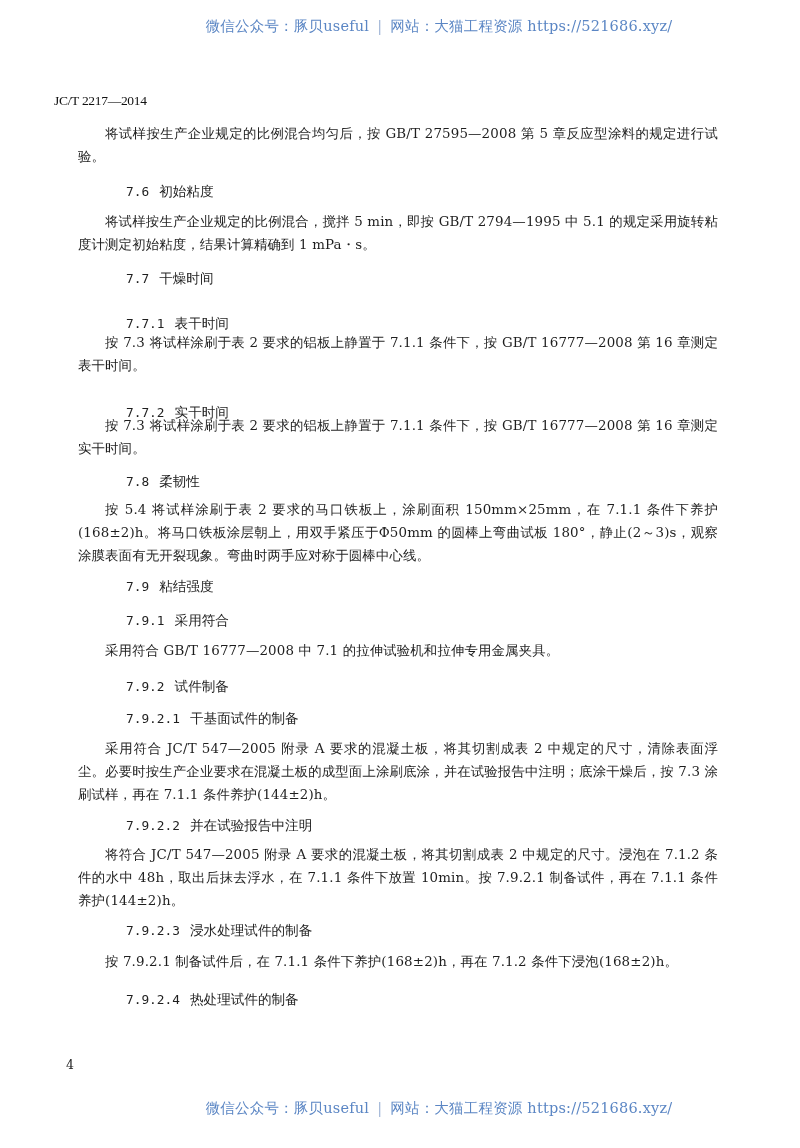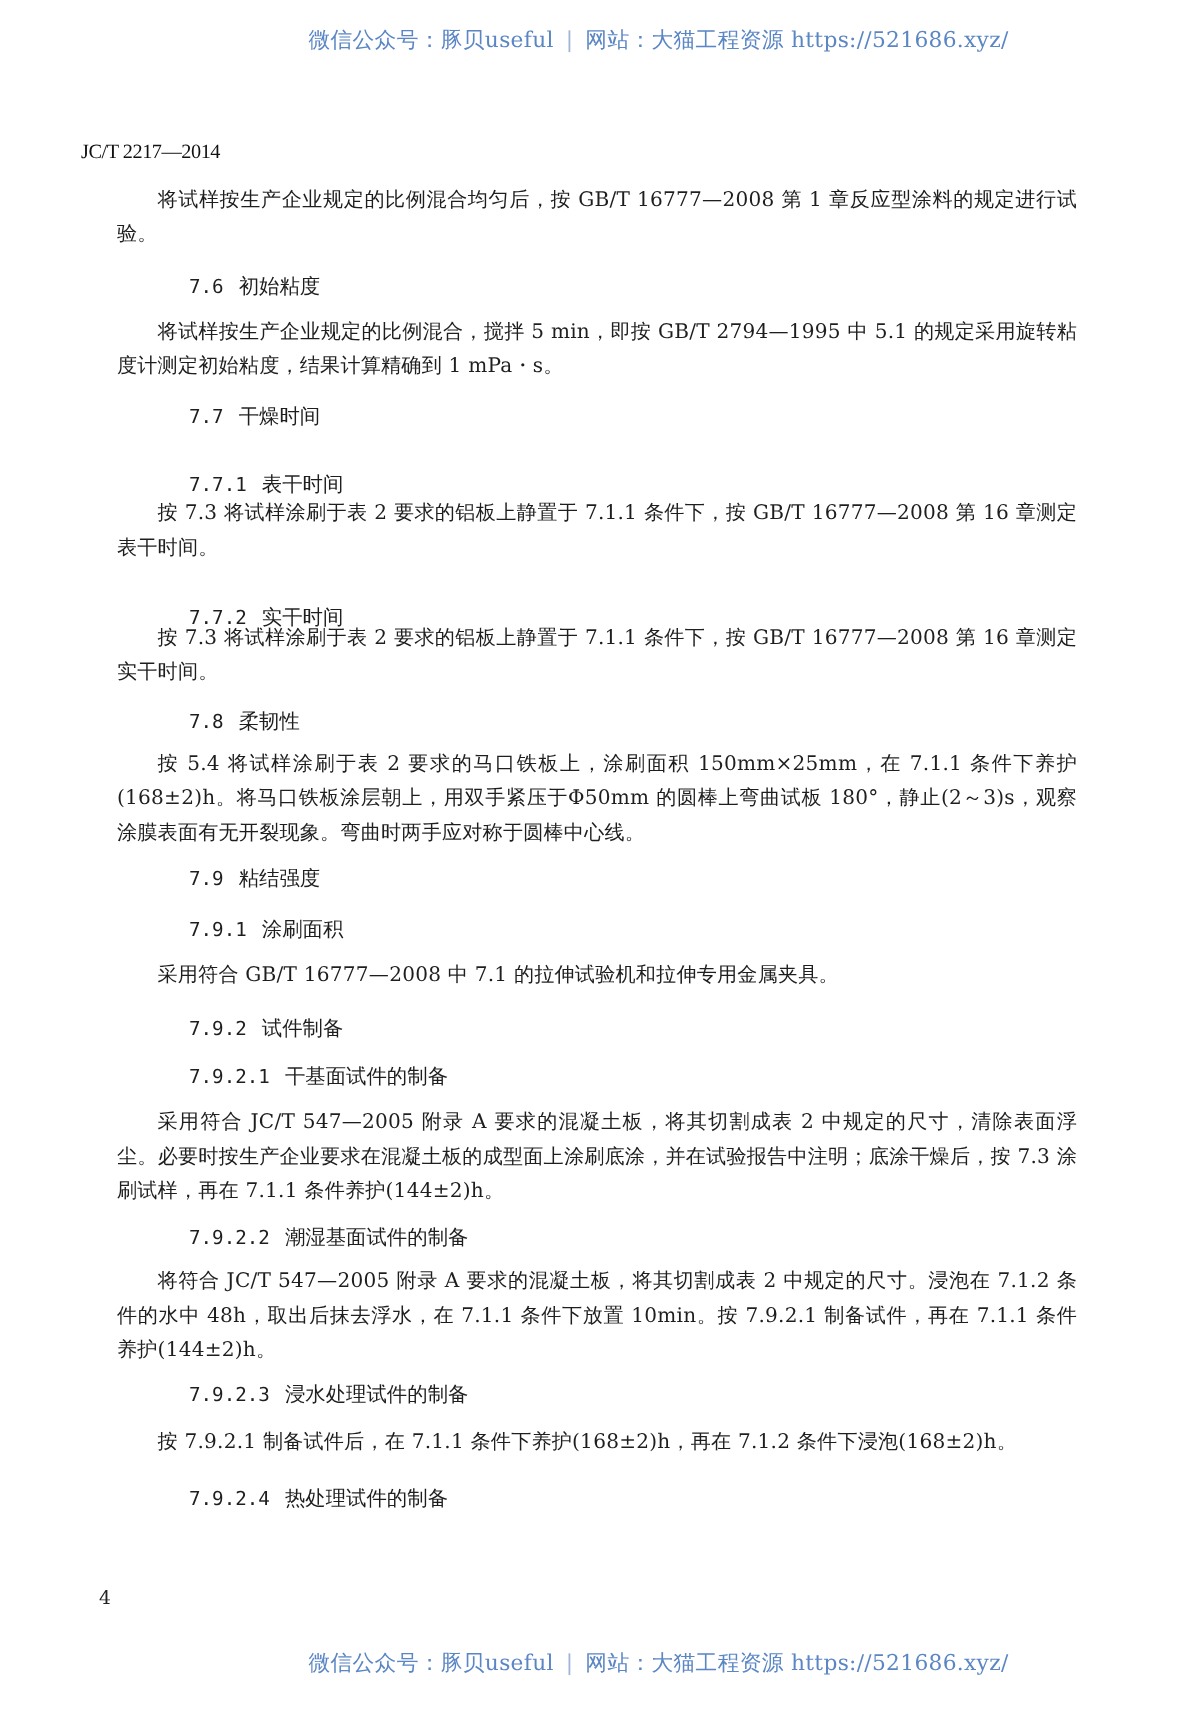--- a/index.html
+++ b/index.html
@@ -41,21 +41,21 @@
 </head>
 <body>
 
 <div class="watermark wm-top">
   <span>微信公众号：豚贝useful</span><span class="sep">|</span><span>网站：大猫工程资源 https://521686.xyz/</span>
 </div>
 
 <div class="doc-code">JC/T 2217—2014</div>
 
 <div class="content">
-  <div class="p" style="top:122px">将试样按生产企业规定的比例混合均匀后，按 GB/T 16777—2008 第 1 章反应型涂料的规定进行试验。</div>
+  <div class="p" style="top:122px">将试样按生产企业规定的比例混合均匀后，按 GB/T 27595—2008 第 5 章反应型涂料的规定进行试验。</div>
 
   <div class="h" style="top:181px">
     <span class="num">7.6</span><span>初始粘度</span>
   </div>
   <div class="p" style="top:210px">将试样按生产企业规定的比例混合，搅拌 5 min，即按 GB/T 2794—1995 中 5.1 的规定采用旋转粘度计测定初始粘度，结果计算精确到 1 mPa・s。</div>
 
   <div class="h" style="top:268px">
     <span class="num">7.7</span><span>干燥时间</span>
   </div>
   <div class="h" style="top:313px">
@@ -70,34 +70,34 @@
 
   <div class="h" style="top:471px">
     <span class="num">7.8</span><span>柔韧性</span>
   </div>
   <div class="p" style="top:498px">按 5.4 将试样涂刷于表 2 要求的马口铁板上，涂刷面积 150mm×25mm，在 7.1.1 条件下养护(168±2)h。将马口铁板涂层朝上，用双手紧压于Φ50mm 的圆棒上弯曲试板 180°，静止(2～3)s，观察涂膜表面有无开裂现象。弯曲时两手应对称于圆棒中心线。</div>
 
   <div class="h" style="top:576px">
     <span class="num">7.9</span><span>粘结强度</span>
   </div>
   <div class="h" style="top:610px">
-    <span class="num">7.9.1</span><span>涂刷面积</span>
+    <span class="num">7.9.1</span><span>采用符合</span>
   </div>
   <div class="p" style="top:639px">采用符合 GB/T 16777—2008 中 7.1 的拉伸试验机和拉伸专用金属夹具。</div>
 
   <div class="h" style="top:676px">
     <span class="num">7.9.2</span><span>试件制备</span>
   </div>
   <div class="h" style="top:708px">
     <span class="num">7.9.2.1</span><span>干基面试件的制备</span>
   </div>
   <div class="p" style="top:737px">采用符合 JC/T 547—2005 附录 A 要求的混凝土板，将其切割成表 2 中规定的尺寸，清除表面浮尘。必要时按生产企业要求在混凝土板的成型面上涂刷底涂，并在试验报告中注明；底涂干燥后，按 7.3 涂刷试样，再在 7.1.1 条件养护(144±2)h。</div>
 
   <div class="h" style="top:815px">
-    <span class="num">7.9.2.2</span><span>潮湿基面试件的制备</span>
+    <span class="num">7.9.2.2</span><span>并在试验报告中注明</span>
   </div>
   <div class="p" style="top:843px">将符合 JC/T 547—2005 附录 A 要求的混凝土板，将其切割成表 2 中规定的尺寸。浸泡在 7.1.2 条件的水中 48h，取出后抹去浮水，在 7.1.1 条件下放置 10min。按 7.9.2.1 制备试件，再在 7.1.1 条件养护(144±2)h。</div>
 
   <div class="h" style="top:920px">
     <span class="num">7.9.2.3</span><span>浸水处理试件的制备</span>
   </div>
   <div class="p" style="top:950px">按 7.9.2.1 制备试件后，在 7.1.1 条件下养护(168±2)h，再在 7.1.2 条件下浸泡(168±2)h。</div>
 
   <div class="h" style="top:989px">
     <span class="num">7.9.2.4</span><span>热处理试件的制备</span>

